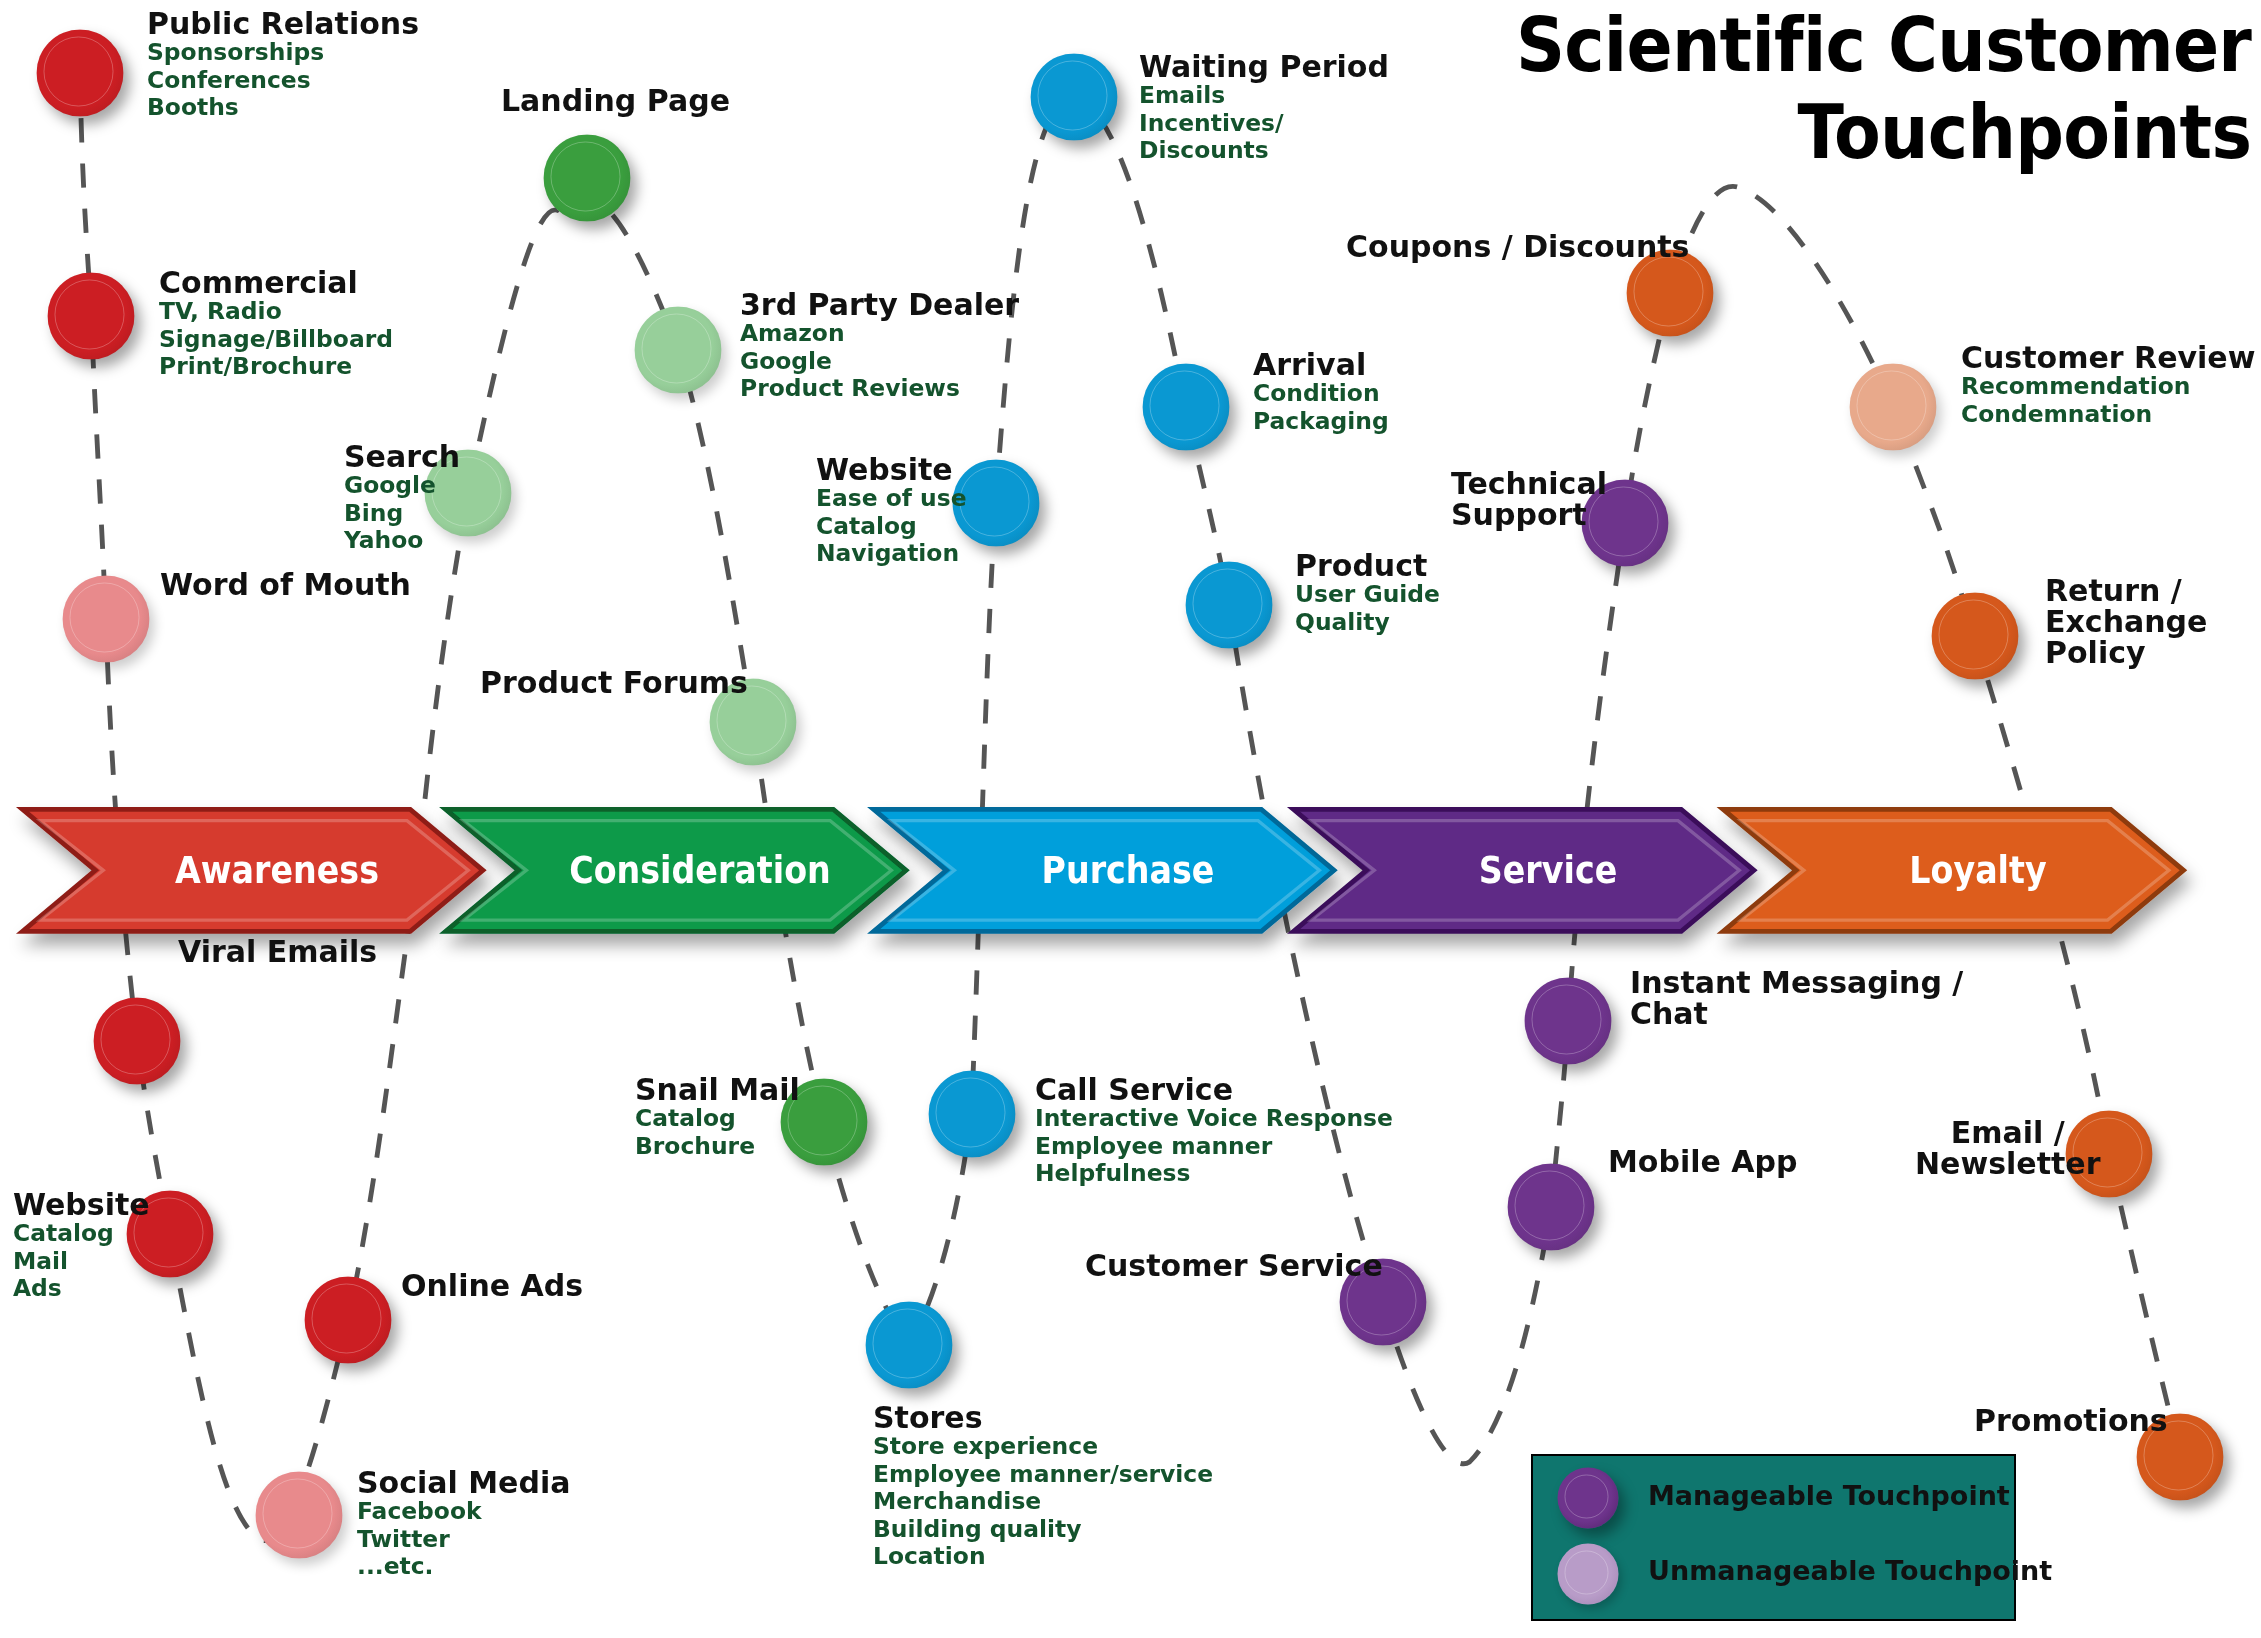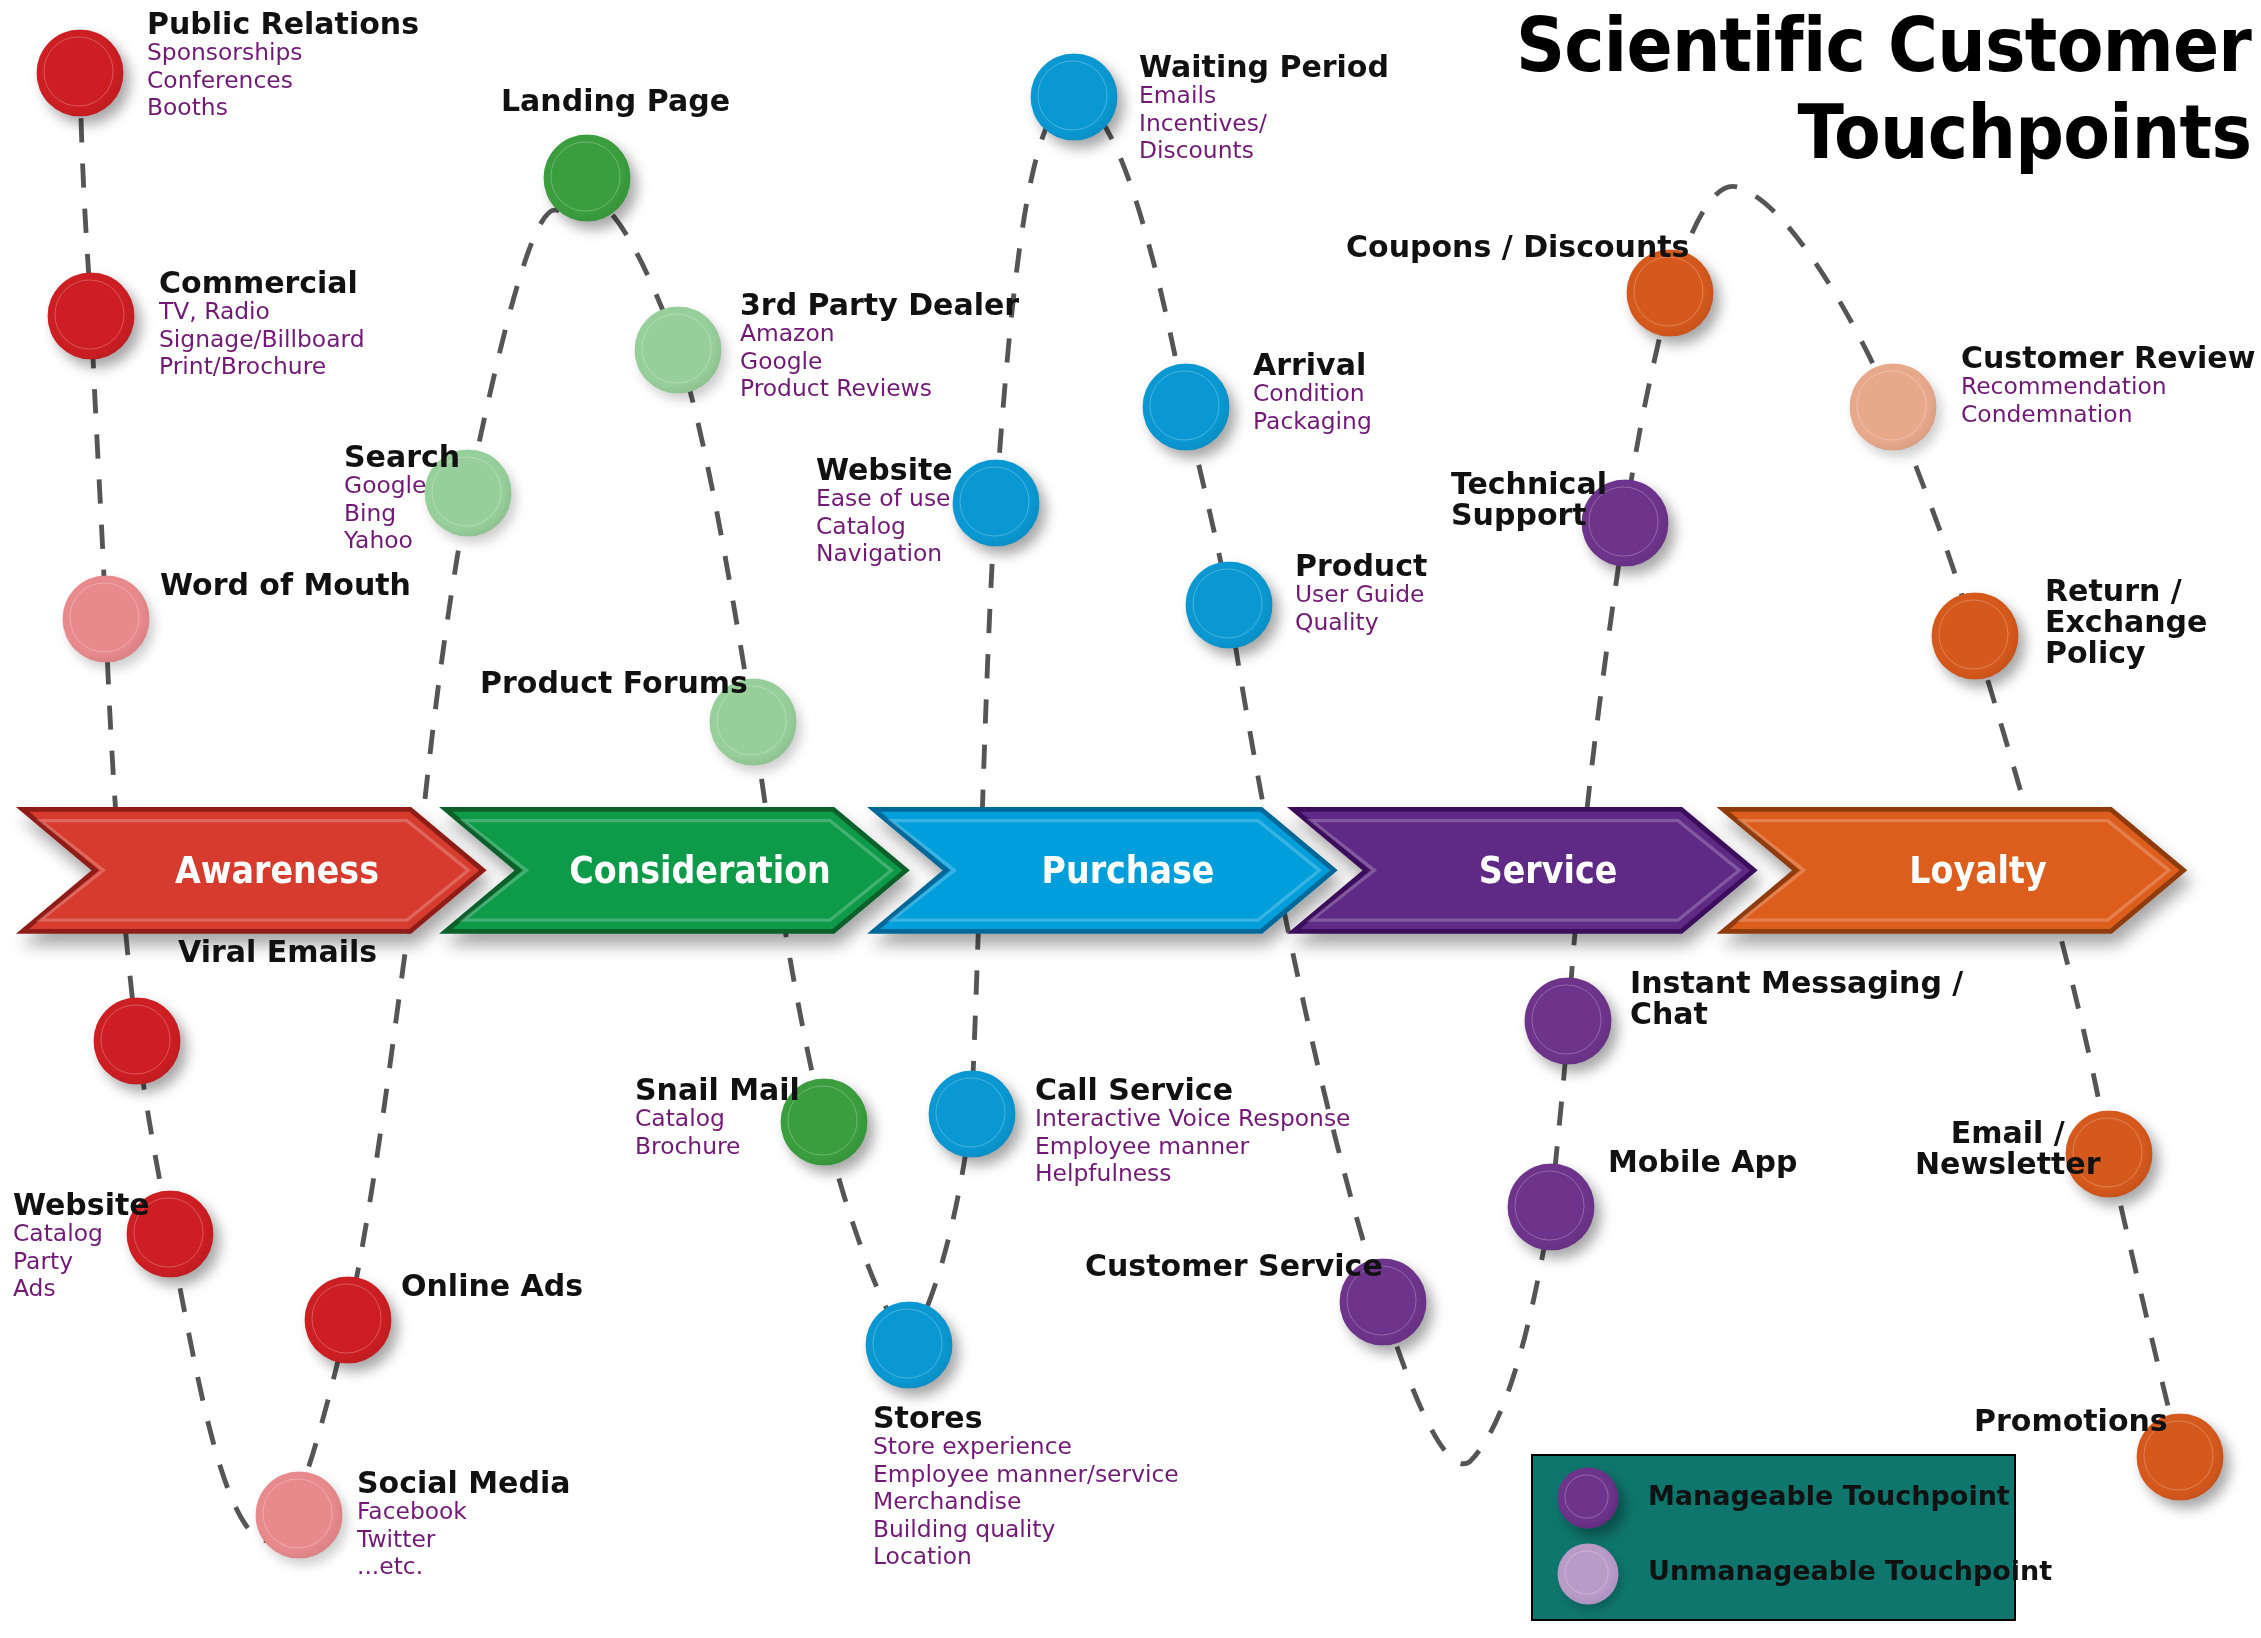--- a/index.html
+++ b/index.html
@@ -15,21 +15,21 @@
                  font-family: "DejaVu Sans", sans-serif; white-space: nowrap;
                  transform: translate(-50%, -50%) scaleX(0.9); }
   .node { position: absolute; width: 87px; height: 87px; border-radius: 50%;
           transform: translate(-50%, -50%);
           box-shadow: 6.5px 8px 13px rgba(0,0,0,0.35); }
   .node::after { content: ""; position: absolute; left: 7.3px; top: 7.3px; right: 10.5px; bottom: 10.5px;
                  border-radius: 50%; border: 1.6px solid rgba(255,255,255,0.25); }
   .lbl { position: absolute; white-space: nowrap; font-size: 23.4px; line-height: 27.5px;
          font-family: "DejaVu Sans", sans-serif; }
   .lbl .h { font-weight: bold; font-size: 30px; line-height: 31px; display: block; }
-  .lbl .s { display: block; color: #701a75; }
+  .lbl .s { display: block; color: #14532d; font-weight: bold; }
   .legend { position: absolute; left: 1531px; top: 1454px; width: 481px; height: 163px;
             border: 2.4px solid #000; background: #0f766e; }
   .legend .node { width: 61px; height: 61px; }
   .legend .lt { position: absolute; left: 115px; font-weight: bold; font-size: 27px;
                 font-family: "DejaVu Sans", sans-serif; white-space: nowrap; }
 </style>
 </head>
 <body>
 
 <div id="stage">
@@ -126,21 +126,21 @@
       </div>
       <div class="lbl left" style="left: 160px; top: 569px;">
         <span class="h">Word of Mouth</span>
       </div>
       <div class="lbl left" style="left: 178px; top: 936px;">
         <span class="h">Viral Emails</span>
       </div>
       <div class="lbl left" style="left: 13px; top: 1189px;">
         <span class="h">Website</span>
         <span class="s">Catalog</span>
-        <span class="s">Party</span>
+        <span class="s">Mail</span>
         <span class="s">Ads</span>
       </div>
       <div class="lbl left" style="left: 357px; top: 1467px;">
         <span class="h">Social Media</span>
         <span class="s">Facebook</span>
         <span class="s">Twitter</span>
         <span class="s">...etc.</span>
       </div>
       <div class="lbl left" style="left: 401px; top: 1270px;">
         <span class="h">Online Ads</span>

